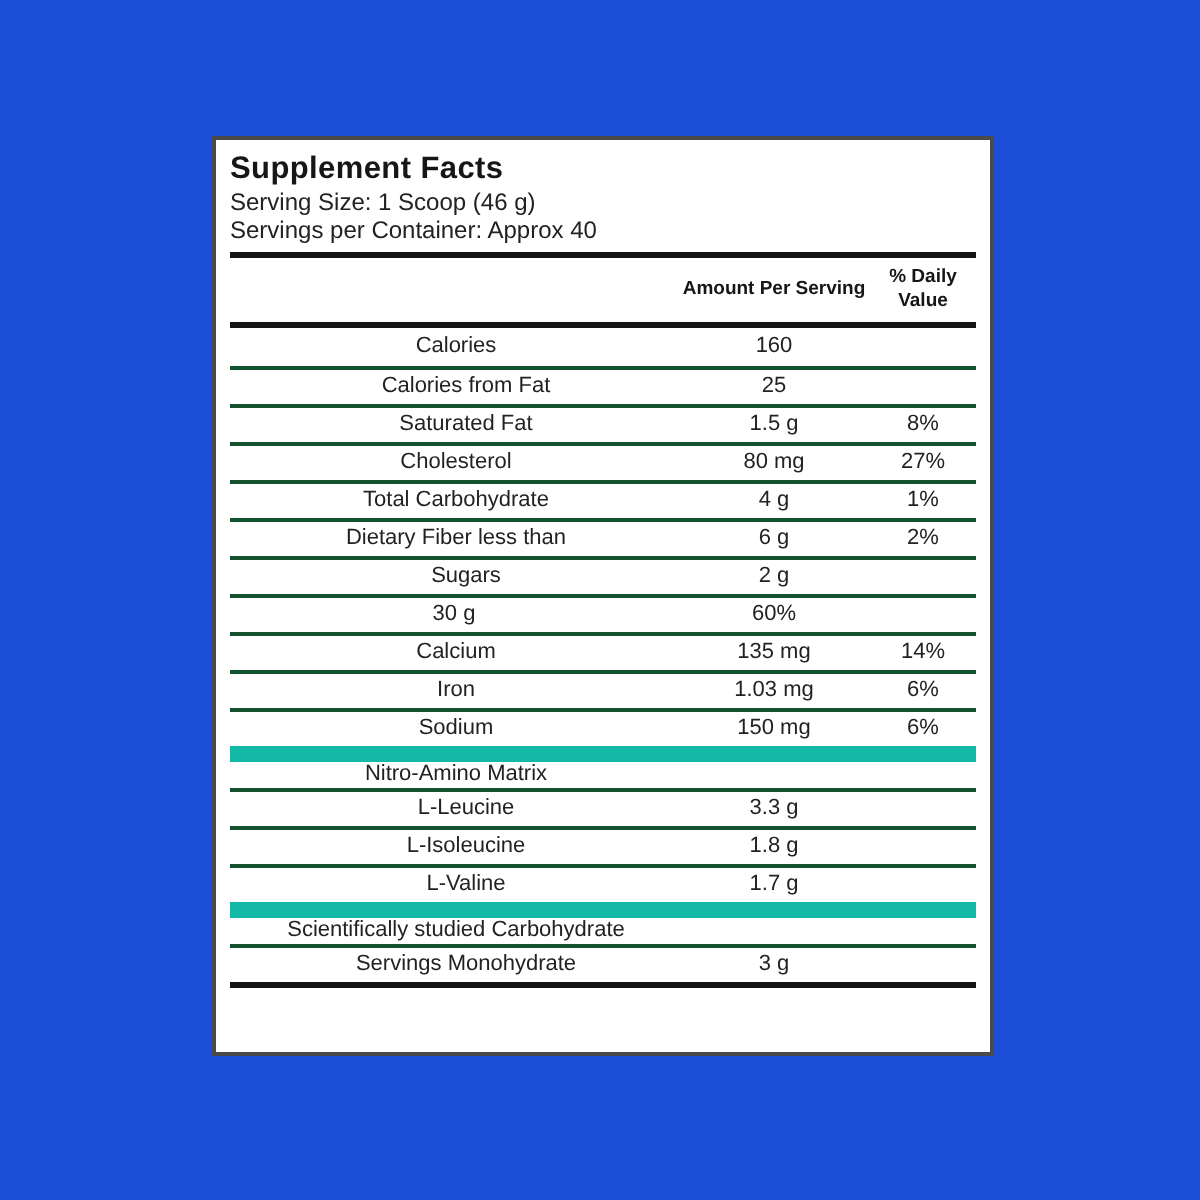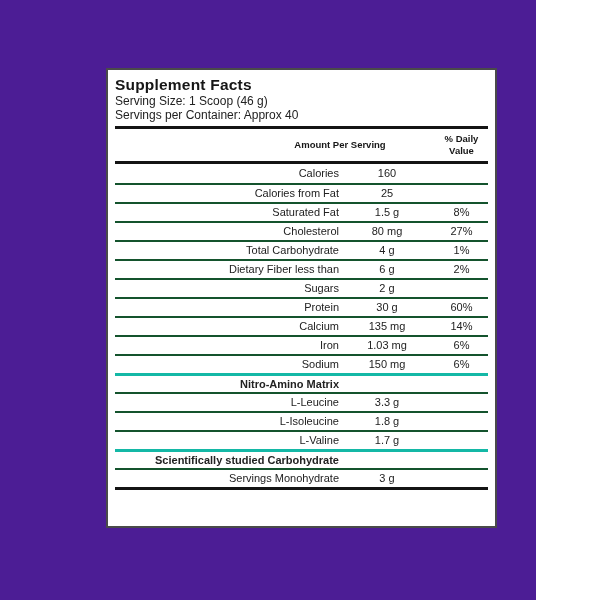--- a/index.html
+++ b/index.html
@@ -5,22 +5,22 @@
   * { margin: 0; padding: 0; box-sizing: border-box; }
   html, body { width: 600px; height: 600px; }
   body {
     background: #ffffff;
     font-family: "Liberation Sans", sans-serif;
     color: #1f1f1f;
     position: relative;
   }
   .page {
     position: absolute;
-    width: 536px; height: 600px;
-    background: #4c1d95;
+    width: 600px; height: 600px;
+    background: #1d4ed8;
   }
   .panel {
     position: absolute;
     left: 106px;
     top: 68px;
     width: 391px;
     min-height: 460px;
     background: #ffffff;
     border: 2px solid #4a4a4a;
     padding: 5px 7px 7px 7px;
@@ -42,43 +42,42 @@
     background: #141414;
   }
   .bar--after-header { margin-top: 4px; }
   .grid3 {
     display: grid;
     grid-template-columns: 1fr 96px 53px;
     align-items: center;
   }
   .col-header-row {
     padding: 4px 0 5px 0;
-    gap: 47px;
   }
   .col-head {
     font-size: 9.5px;
     font-weight: bold;
     text-align: center;
     line-height: 11.5px;
     color: #161616;
   }
   .row {
     min-height: 19px;
     border-top: 2px solid #14532d;
     font-size: 11px;
     line-height: 13px;
   }
   #rows .row:first-child { border-top: none; }
   .row--section {
-    border-top: 3px solid #14b8a6;
-    font-weight: bold;
+    border-top: 8px solid #14b8a6;
+    font-weight: normal;
   }
   .row--indent .label { padding-left: 12px; }
   .cell { color: #222222; }
-  .label { text-align: right; padding-left: 2px; }
+  .label { text-align: center; padding-left: 2px; }
   .amount { text-align: center; }
   .daily { text-align: center; }
 </style>
 </head>
 <body>
 
 <div class="page">
   <div class="panel">
 
     <div class="panel-header">
@@ -127,21 +126,20 @@
           <span class="cell label">Dietary Fiber less than</span>
           <span class="cell amount">6 g</span>
           <span class="cell daily">2%</span>
         </div>
         <div class="row grid3 row--indent">
           <span class="cell label">Sugars</span>
           <span class="cell amount">2 g</span>
           <span class="cell daily"></span>
         </div>
         <div class="row grid3">
-          <span class="cell label">Protein</span>
           <span class="cell amount">30 g</span>
           <span class="cell daily">60%</span>
         </div>
         <div class="row grid3">
           <span class="cell label">Calcium</span>
           <span class="cell amount">135 mg</span>
           <span class="cell daily">14%</span>
         </div>
         <div class="row grid3">
           <span class="cell label">Iron</span>

